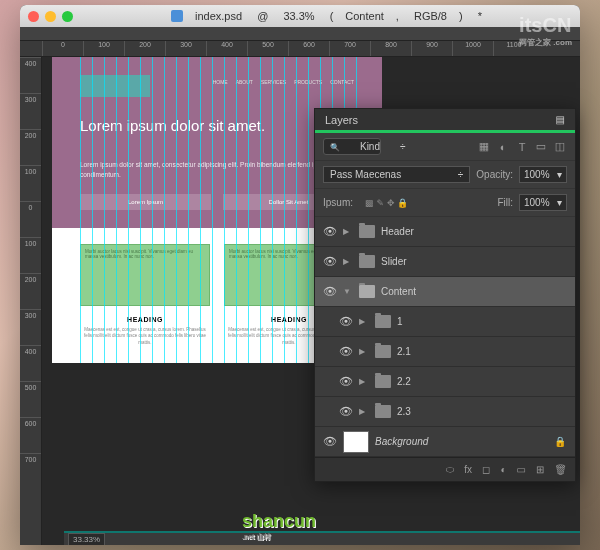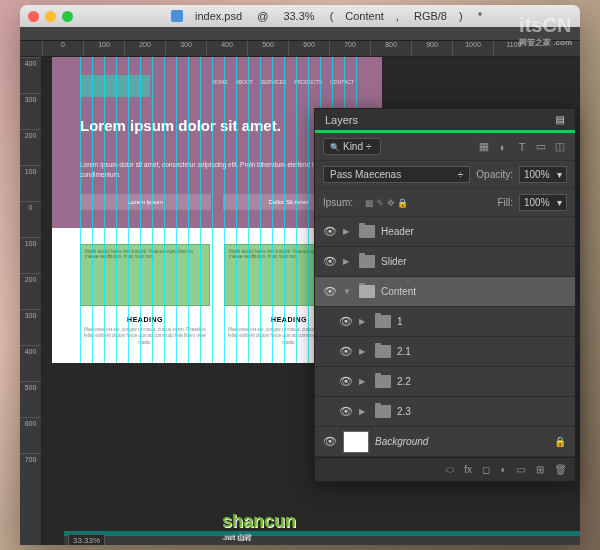--- a/index.html
+++ b/index.html
@@ -15,38 +15,38 @@
 .ruler-h{height:16px;background:#3a3a3a;display:flex;color:#aaa;font-size:7px;border-bottom:1px solid #222;padding-left:22px}
 .ruler-h span{width:41px;text-align:center;border-left:1px solid #555}
 .workspace{display:flex;height:calc(100% - 52px);position:relative}
 .ruler-v{width:22px;background:#3a3a3a;color:#aaa;font-size:7px;display:flex;flex-direction:column;border-right:1px solid #222}
 .ruler-v span{height:36px;text-align:center;border-top:1px solid #555;writing-mode:horizontal-tb;padding-top:2px}
 .canvas-area{flex:1;background:#282828;position:relative;overflow:hidden}
 .canvas{position:absolute;left:10px;top:0;width:330px;background:#fff}
 .hero{background:#9b6b8d;padding:18px 28px 18px;color:#fff}
 .logo-box{width:70px;height:22px;background:#5aa8a8;margin-bottom:8px}
 .nav-row{display:flex;justify-content:flex-end;gap:8px;font-size:5px;color:#ddd;margin-top:-26px;margin-bottom:32px}
-.hero h1{font-size:15px;font-weight:700;margin-bottom:26px}
+.hero h1{font-size:15px;font-weight:400;margin-bottom:26px}
 .hero p{font-size:6.5px;line-height:1.5;opacity:.85;margin-bottom:14px}
 .btns{display:flex;gap:12px}
 .btn{flex:1;background:rgba(255,255,255,.18);padding:5px;text-align:center;font-size:6px}
 .content-sec{padding:16px 28px}
 .cards{display:flex;gap:14px}
 .card{flex:1}
 .card-img{height:62px;background:#8fcf8f;border:1px solid #6db56d;padding:4px;font-size:4.5px;color:#4a7a4a;line-height:1.3}
 .card h3{font-size:7px;text-align:center;margin:10px 0 4px;letter-spacing:.5px}
 .card p{font-size:4.5px;color:#888;text-align:center;line-height:1.5}
 .guides{position:absolute;top:0;left:0;right:0;bottom:0;pointer-events:none}
 .gv{position:absolute;top:0;bottom:0;width:1px;background:#00e5ff;opacity:.7}
 .layers-panel{position:absolute;top:108px;right:24px;width:262px;background:#3c3c3c;border:1px solid #222;box-shadow:0 4px 20px rgba(0,0,0,.5);color:#ccc;font-size:11px}
 .lp-head{height:24px;background:#323232;display:flex;align-items:center;padding:0 10px;border-bottom:3px solid #22c55e}
 .lp-head .tab{font-size:11px}
 .lp-head .menu{margin-left:auto;font-size:10px}
 .lp-row{display:flex;align-items:center;padding:4px 8px;gap:6px;border-bottom:1px solid #333;height:28px}
-.lp-search{background:#2a2a2a;border:1px solid #555;border-radius:3px;padding:2px 6px;font-size:10px;color:#ccc;width:58px;display:flex;align-items:flex-end;gap:3px}
+.lp-search{background:#2a2a2a;border:1px solid #555;border-radius:3px;padding:2px 6px;font-size:10px;color:#ccc;width:58px;display:flex;align-items:flex-end;gap:20px}
 .lp-search::before{content:"🔍";font-size:8px}
 .lp-icons{display:flex;gap:5px;margin-left:auto}
 .lp-icons span{width:14px;height:14px;display:flex;align-items:center;justify-content:center;font-size:11px;color:#999}
 .lp-select{background:#2a2a2a;border:1px solid #555;padding:2px 6px;font-size:10px;flex:1;display:flex;justify-content:space-between}
 .lp-pct{background:#2a2a2a;border:1px solid #555;padding:2px 4px;font-size:10px;width:48px;display:flex;justify-content:space-between}
 .lp-lbl{font-size:10px;color:#aaa}
 .lock-icons{display:flex;gap:3px;margin:0 6px}
 .lock-icons span{font-size:9px;color:#888}
 .layers-list{max-height:280px;overflow:hidden}
 .layer{display:flex;align-items:center;height:30px;padding:0 8px;gap:6px;border-bottom:1px solid #2e2e2e}
@@ -57,23 +57,23 @@
 .fold::before{content:"";position:absolute;top:-2px;left:0;width:6px;height:2px;background:#888;border-radius:1px 1px 0 0}
 .fold.open{background:#aaa}
 .layer .nm{font-size:10px}
 .layer.child{padding-left:24px}
 .layer.bg .thumb{width:26px;height:22px;background:#fff;border:1px solid #666}
 .layer.bg .lock{margin-left:auto;font-size:10px;color:#888}
 .lp-foot{height:24px;background:#323232;display:flex;align-items:center;justify-content:flex-end;padding:0 8px;gap:10px;border-top:1px solid #222}
 .lp-foot span{font-size:10px;color:#999}
 .watermark{position:absolute;top:14px;right:28px;color:rgba(255,255,255,.5);font-size:20px;font-weight:bold;z-index:5}
 .watermark small{display:block;font-size:8px;text-align:right}
-.watermark2{position:absolute;bottom:8px;left:222px;color:#6fb82e;font-size:18px;font-weight:bold;z-index:20;text-shadow:1px 1px 0 #fff}
+.watermark2{position:absolute;bottom:8px;left:242px;color:#6fb82e;font-size:18px;font-weight:bold;z-index:20;text-shadow:1px 1px 0 #fff}
 .watermark2 small{font-size:7px;color:#888;display:block}
-.scrollbar-h{position:absolute;bottom:0;left:22px;right:0;height:14px;background:#3a3a3a;border-top:5px solid #0f766e;display:flex;align-items:center;padding:0 4px;gap:6px}
+.scrollbar-h{position:absolute;bottom:0;left:22px;right:0;height:14px;background:#3a3a3a;border-top:2px solid #0f766e;display:flex;align-items:center;padding:0 4px;gap:6px}
 .sb-zoom{font-size:8px;color:#aaa;background:#2a2a2a;padding:1px 4px;border:1px solid #555}
 </style>
 </head>
 <body>
 
 <div class="watermark">
   <span>itsCN</span><small>网管之家 .com</small>
 </div>
 
 <div class="ps-window">

